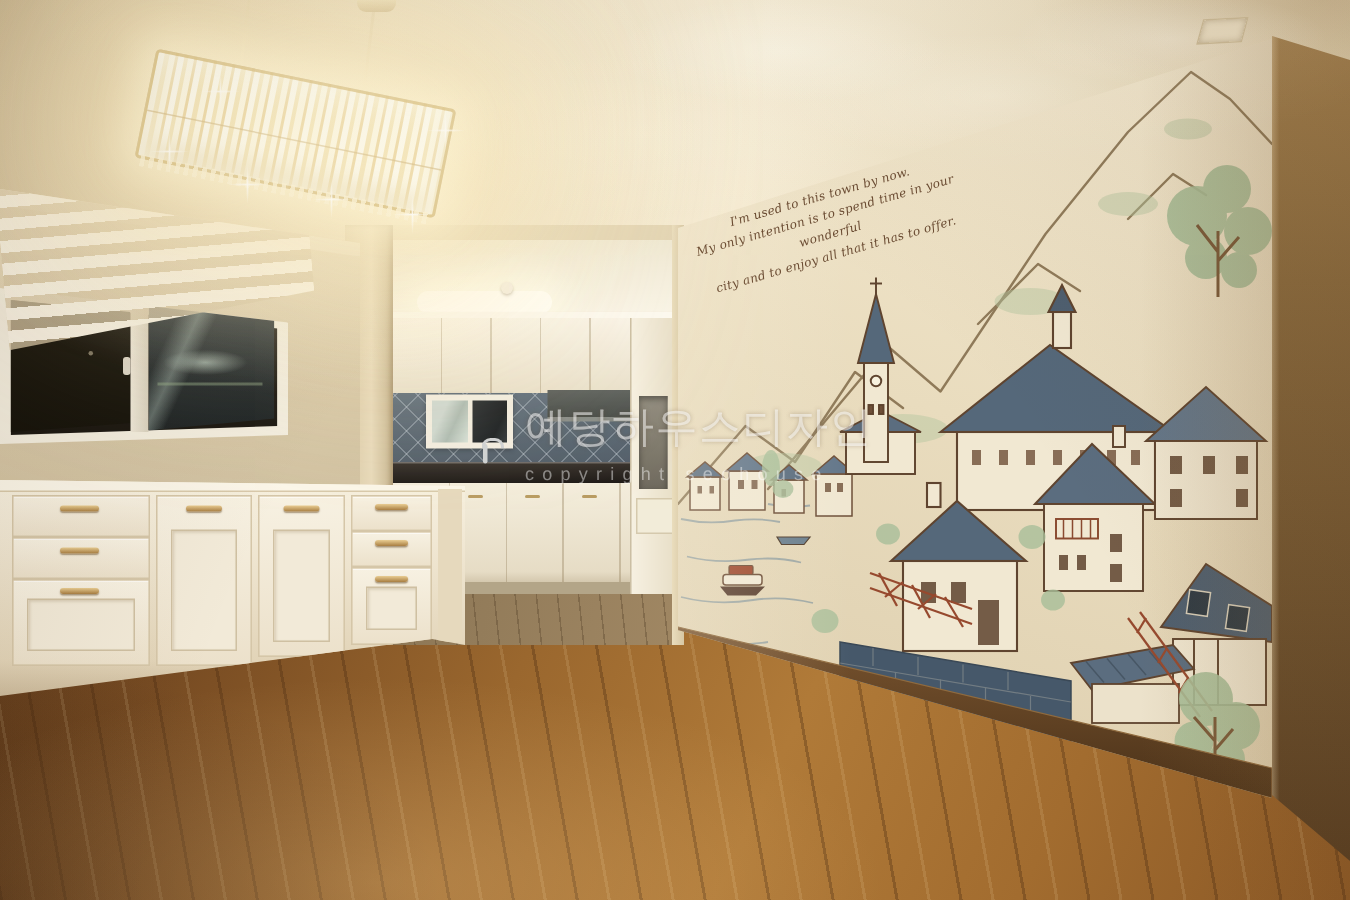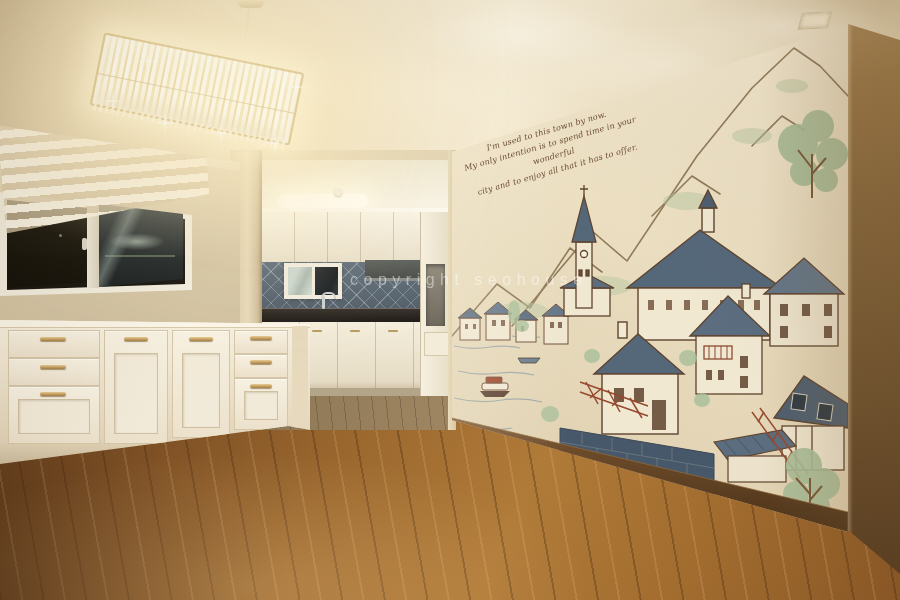--- a/index.html
+++ b/index.html
@@ -145,21 +145,21 @@
 
   
   .lightfx{left:0;top:0;width:900px;height:600px;pointer-events:none;
     background:
       radial-gradient(ellipse 420px 260px at 205px 95px, rgba(255,246,215,.42), rgba(255,246,215,0) 65%),
       radial-gradient(ellipse 700px 180px at 55% 0%, rgba(255,252,240,.15), transparent 70%),
       radial-gradient(ellipse at 50% 115%, transparent 55%, rgba(70,45,20,.12) 100%);}
   .wm-center{left:350px;top:266px;width:260px;pointer-events:none;}
   .wm-kr{font-size:28px;font-weight:500;color:rgba(255,255,255,.52);letter-spacing:1px;
     text-shadow:0 0 3px rgba(100,80,60,.35);white-space:nowrap;}
-  .wm-en{margin-top:5px;font-size:16px;letter-spacing:5.5px;color:rgba(255,255,255,.45);white-space:nowrap;}
+  .wm-en{margin-top:5px;font-size:12px;letter-spacing:5.5px;color:rgba(255,255,255,.45);white-space:nowrap;}
   .wm-bottom{right:10px;top:553px;font-size:14px;letter-spacing:1px;word-spacing:7px;
     color:#f7f2e6;text-shadow:0 1px 2px rgba(70,45,20,.7);white-space:nowrap;}
 </style>
 </head>
 <body>
 
 <div id="scene">
 
   <div class="abs ceiling"></div>
 
@@ -478,16 +478,17 @@
   <div class="abs glint" style="left:100px;top:88px;"></div>
   <div class="abs glint" style="left:152px;top:110px;"></div>
   <div class="abs glint" style="left:208px;top:120px;"></div>
   <div class="abs glint" style="left:262px;top:130px;"></div>
   <div class="abs glint" style="left:134px;top:48px;"></div>
   <div class="abs glint" style="left:284px;top:74px;"></div>
 
   <div class="abs lightfx"></div>
 
   <div class="abs wm-center">
+    <div class="wm-kr">예당하우스디자인</div>
     <div class="wm-en">copyright seohouse</div>
   </div>
 
 </div>
 
 </body></html>

